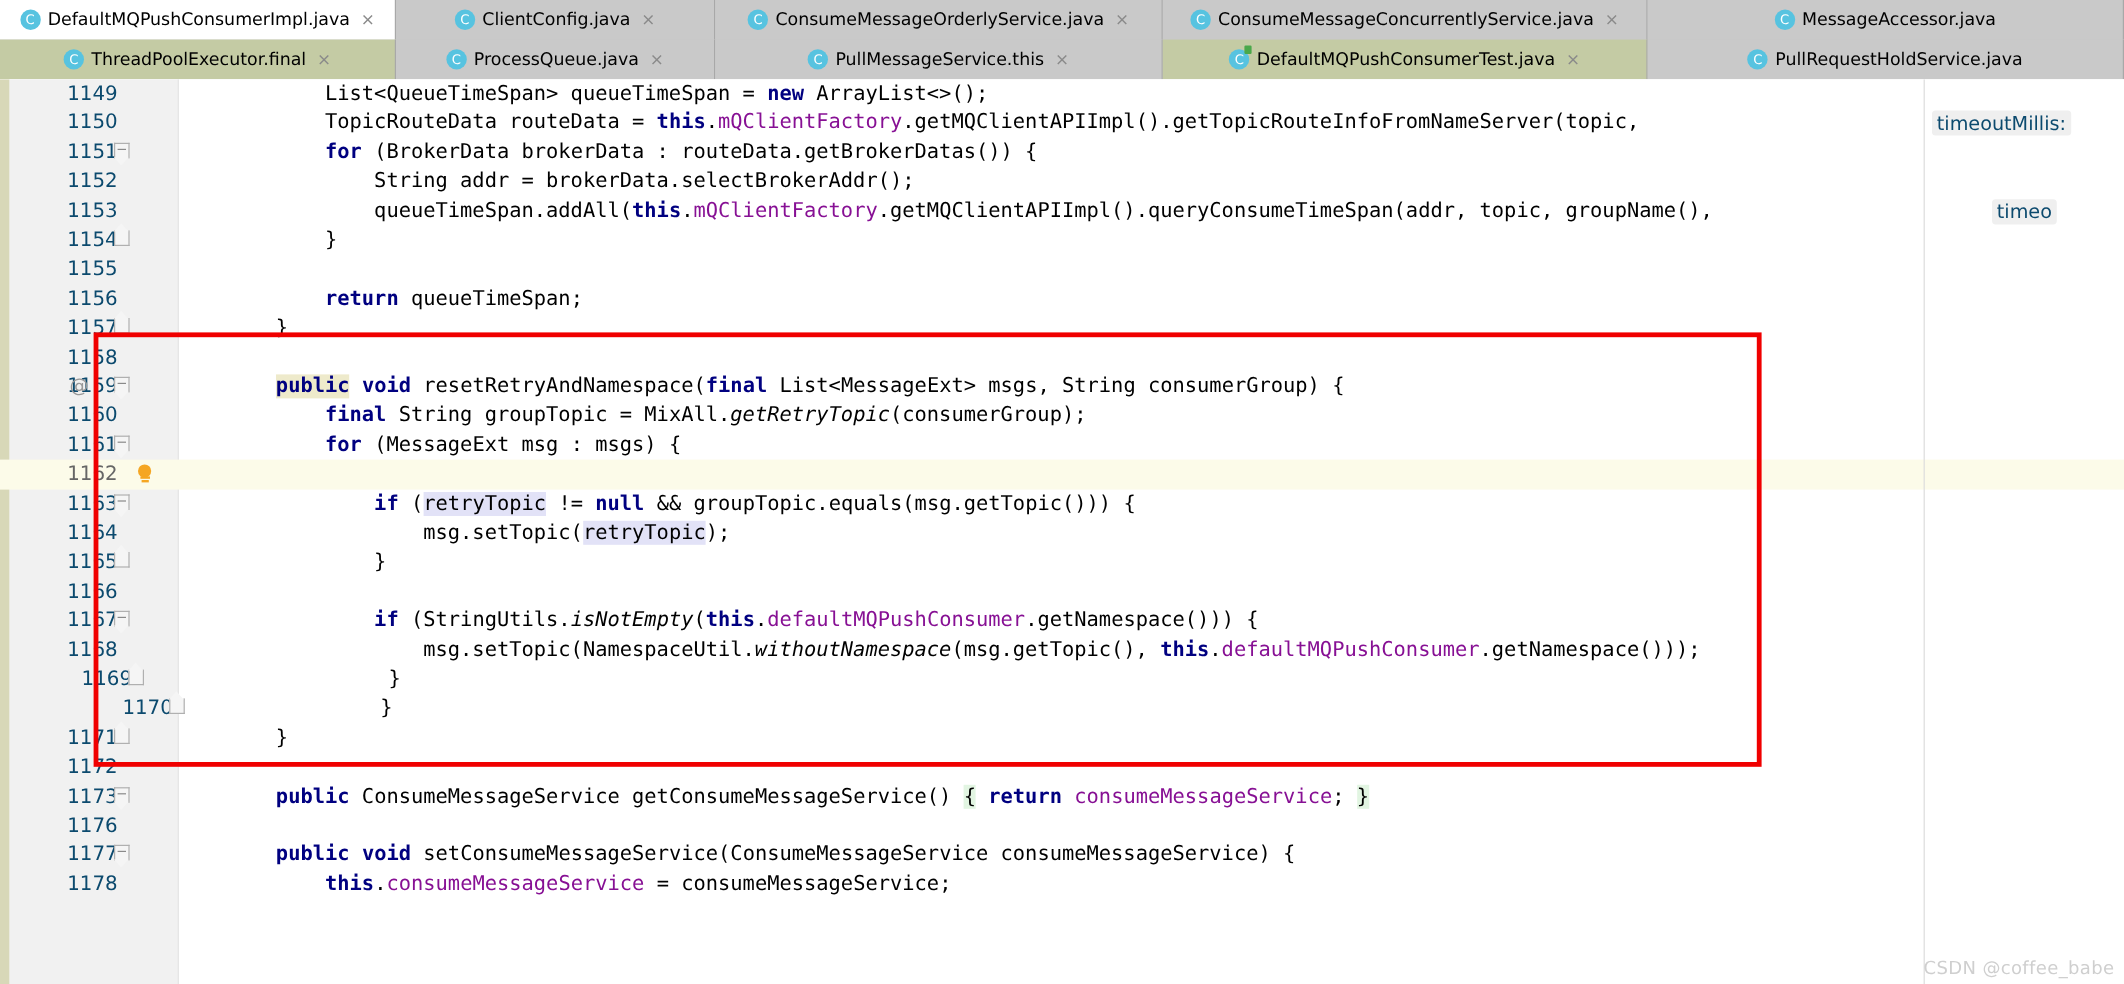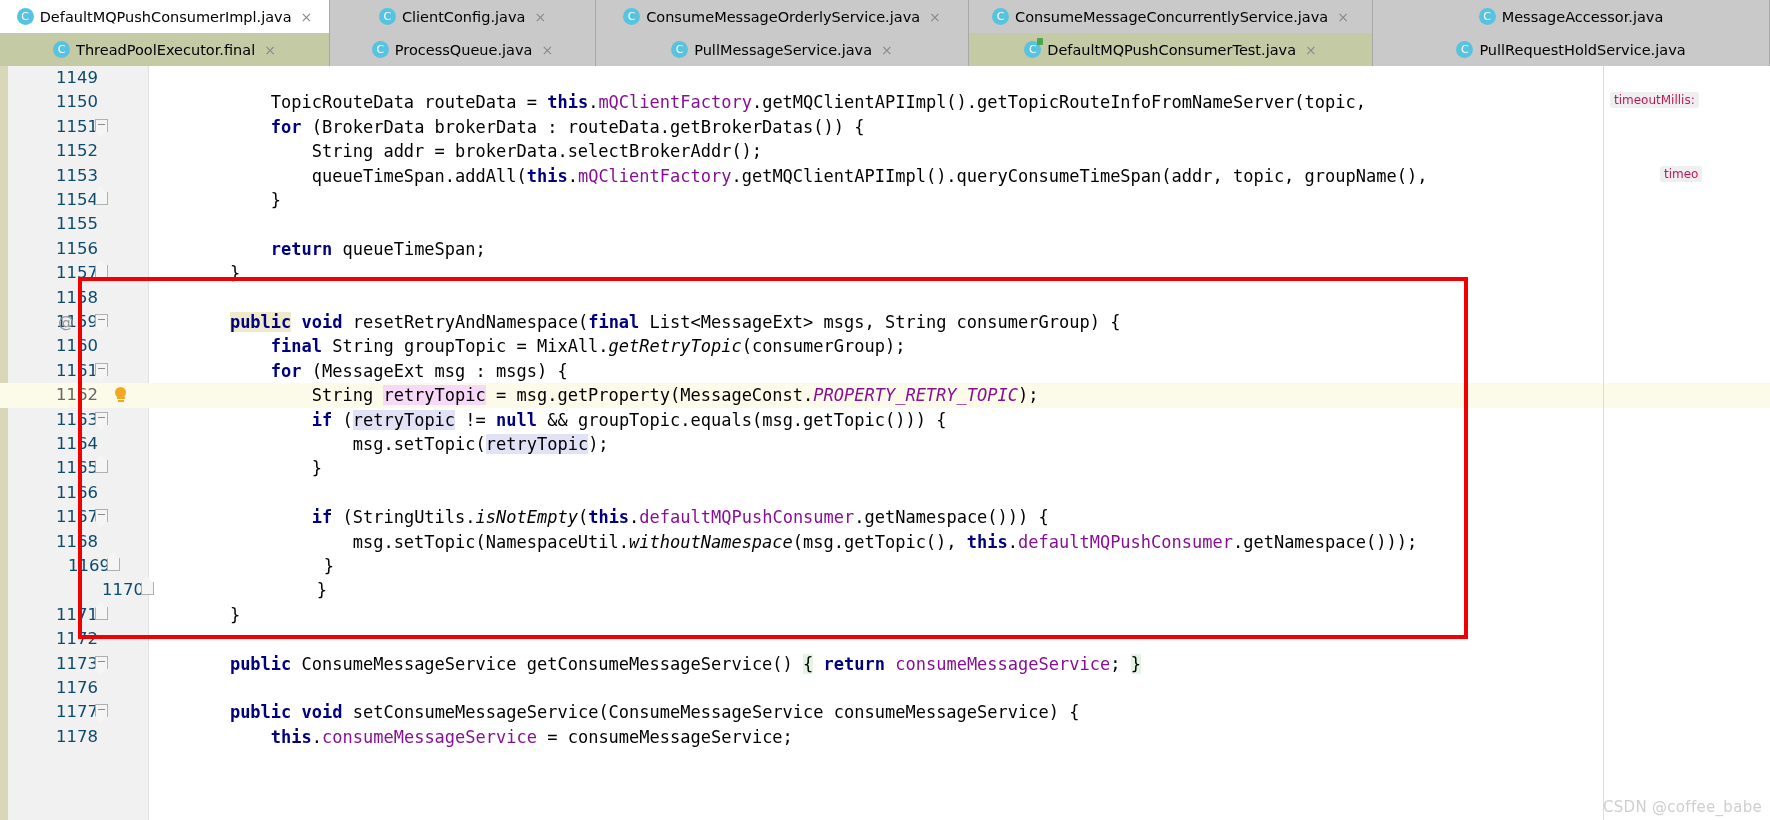--- a/index.html
+++ b/index.html
@@ -121,23 +121,23 @@
 
   
   .redbox{
     position:absolute;border:4px solid #f00000;box-sizing:border-box;
     pointer-events:none;
   }
 
   
   .inlay{
     position:absolute;
-    background:#efefef;color:#be185d;
+    background:#efefef;color:#0c4a6e;
     font-family:"DejaVu Sans","Liberation Sans",sans-serif;
-    font-size:12px;padding:1px 4px;border-radius:3px;white-space:nowrap;
+    font-size:16px;padding:1px 4px;border-radius:3px;white-space:nowrap;
   }
   .rightpane-sep{position:absolute;left:1603px;top:0;width:1px;height:754px;background:#dcdcdc;}
 
   .watermark{
     position:absolute;right:8px;bottom:4px;
     font-family:"DejaVu Sans","Liberation Sans",sans-serif;
     font-size:15px;color:#cfcfcf;letter-spacing:.3px;
   }
 </style>
 </head>
@@ -178,21 +178,21 @@
           <span class="tname">ThreadPoolExecutor.final</span>
           <span class="tclose">×</span>
         </div>
         <div class="tab inactive" style="width: 266px;">
           <span class="jicon">C</span>
           <span class="tname">ProcessQueue.java</span>
           <span class="tclose">×</span>
         </div>
         <div class="tab inactive" style="width: 373px;">
           <span class="jicon">C</span>
-          <span class="tname">PullMessageService.java</span>
+          <span class="tname">PullMessageService.this</span>
           <span class="tclose">×</span>
         </div>
         <div class="tab active-olive" style="width: 404px;">
           <span class="jicon test">C</span>
           <span class="tname">DefaultMQPushConsumerTest.java</span>
           <span class="tclose">×</span>
         </div>
         <div class="tab inactive" style="width: 397px;">
           <span class="jicon">C</span>
           <span class="tname">PullRequestHoldService.java</span>
@@ -201,20 +201,21 @@
   </div>
 
   <div class="editor">
     <div class="leftstrip"></div>
     <div class="gutterbg"></div>
     <div class="gutter-sep"></div>
 
     <div class="rows" id="rows">
         <div class="row" style="top: 0px; position: absolute; left: 0px; width: 1770px;">
           <span class="lnum">1149</span>
+          <span class="code"><span class="plain">            List&lt;QueueTimeSpan&gt; queueTimeSpan = </span><span class="kw">new</span><span class="plain"> ArrayList&lt;&gt;();</span></span>
         </div>
         <div class="row" style="top: 24.4px; position: absolute; left: 0px; width: 1770px;">
           <span class="lnum">1150</span>
           <span class="code"><span class="plain">            TopicRouteData routeData = </span><span class="kw">this</span><span class="plain">.</span><span class="fld">mQClientFactory</span><span class="plain">.getMQClientAPIImpl().getTopicRouteInfoFromNameServer(topic, </span></span>
         </div>
         <div class="row" style="top: 48.8px; position: absolute; left: 0px; width: 1770px;">
           <span class="lnum">1151</span>
           <span class="fold arrow-dn">
             <span class="tipb"></span>
             <span class="shape"></span>
@@ -286,21 +287,20 @@
           </span>
           <span class="code"><span class="plain">            </span><span class="kw">for</span><span class="plain"> (MessageExt msg : msgs) {</span></span>
         </div>
         <div class="row caret" style="top: 317.2px; position: absolute; left: 0px; width: 1770px;">
           <span class="lnum">1162</span>
           <span class="bulb">
             <span class="glass"></span>
             <span class="b1"></span>
             <span class="b2"></span>
           </span>
-          <span class="code"><span class="plain">                String </span><span class="plain hl-write">retryTopic</span><span class="plain"> = msg.getProperty(MessageConst.</span><span class="stat">PROPERTY_RETRY_TOPIC</span><span class="plain">);</span></span>
         </div>
         <div class="row" style="top: 341.6px; position: absolute; left: 0px; width: 1770px;">
           <span class="lnum">1163</span>
           <span class="fold arrow-dn">
             <span class="tipb"></span>
             <span class="shape"></span>
             <span class="tip"></span>
             <span class="minus"></span>
           </span>
           <span class="code"><span class="plain">                </span><span class="kw">if</span><span class="plain"> (</span><span class="plain hl-read">retryTopic</span><span class="plain"> != </span><span class="kw">null</span><span class="plain"> &amp;&amp; groupTopic.equals(msg.getTopic())) {</span></span>

